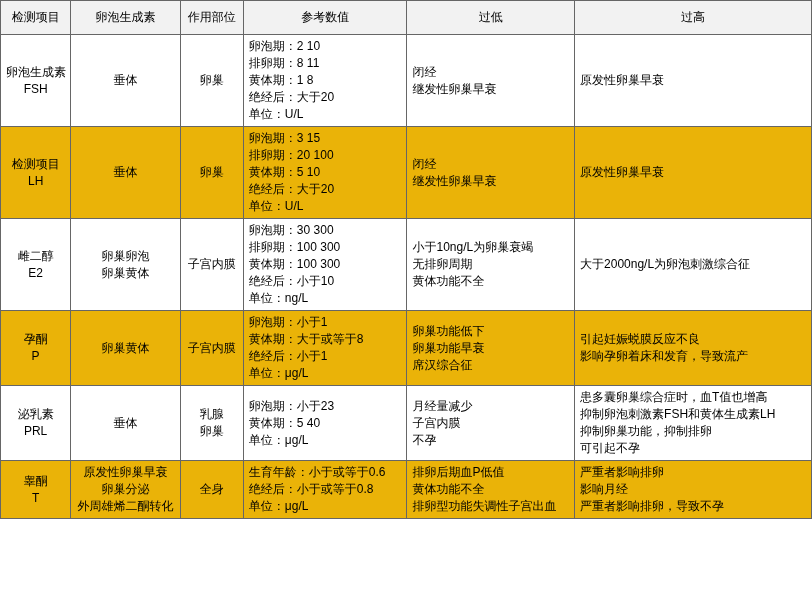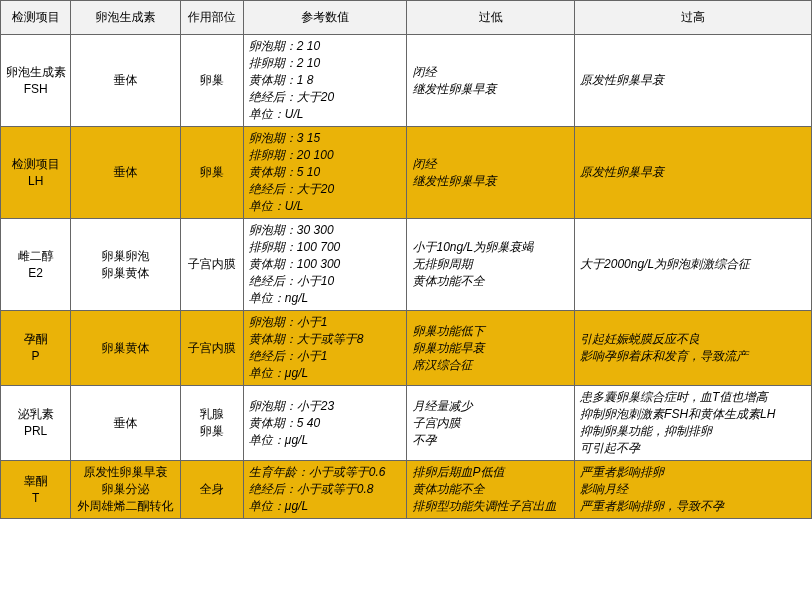--- a/index.html
+++ b/index.html
@@ -42,21 +42,20 @@
   }
   td.c-name,
   td.c-secrete,
   td.c-target {
     text-align: center;
   }
   td.c-ref,
   td.c-low,
   td.c-high {
     text-align: left;
-    font-style: italic;
   }
   .cellline {
     display: block;
     white-space: pre;
   }
   .col-1 { width: 70px; }
   .col-2 { width: 109px; }
   .col-3 { width: 63px; }
   .col-4 { width: 163px; }
   .col-5 { width: 167px; }
@@ -91,21 +90,21 @@
           <span class="cellline">FSH</span>
         </td>
         <td class="c-secrete">
           <span class="cellline">垂体</span>
         </td>
         <td class="c-target">
           <span class="cellline">卵巢</span>
         </td>
         <td class="c-ref">
           <span class="cellline">卵泡期：2 10</span>
-          <span class="cellline">排卵期：2 10</span>
+          <span class="cellline">排卵期：8 11</span>
           <span class="cellline">黄体期：1 8</span>
           <span class="cellline">绝经后：大于20</span>
           <span class="cellline">单位：U/L</span>
         </td>
         <td class="c-low">
           <span class="cellline">闭经</span>
           <span class="cellline">继发性卵巢早衰</span>
         </td>
         <td class="c-high">
           <span class="cellline">原发性卵巢早衰</span>
@@ -144,21 +143,21 @@
         </td>
         <td class="c-secrete">
           <span class="cellline">卵巢卵泡</span>
           <span class="cellline">卵巢黄体</span>
         </td>
         <td class="c-target">
           <span class="cellline">子宫内膜</span>
         </td>
         <td class="c-ref">
           <span class="cellline">卵泡期：30 300</span>
-          <span class="cellline">排卵期：100 700</span>
+          <span class="cellline">排卵期：100 300</span>
           <span class="cellline">黄体期：100 300</span>
           <span class="cellline">绝经后：小于10</span>
           <span class="cellline">单位：ng/L</span>
         </td>
         <td class="c-low">
           <span class="cellline">小于10ng/L为卵巢衰竭</span>
           <span class="cellline">无排卵周期</span>
           <span class="cellline">黄体功能不全</span>
         </td>
         <td class="c-high">

